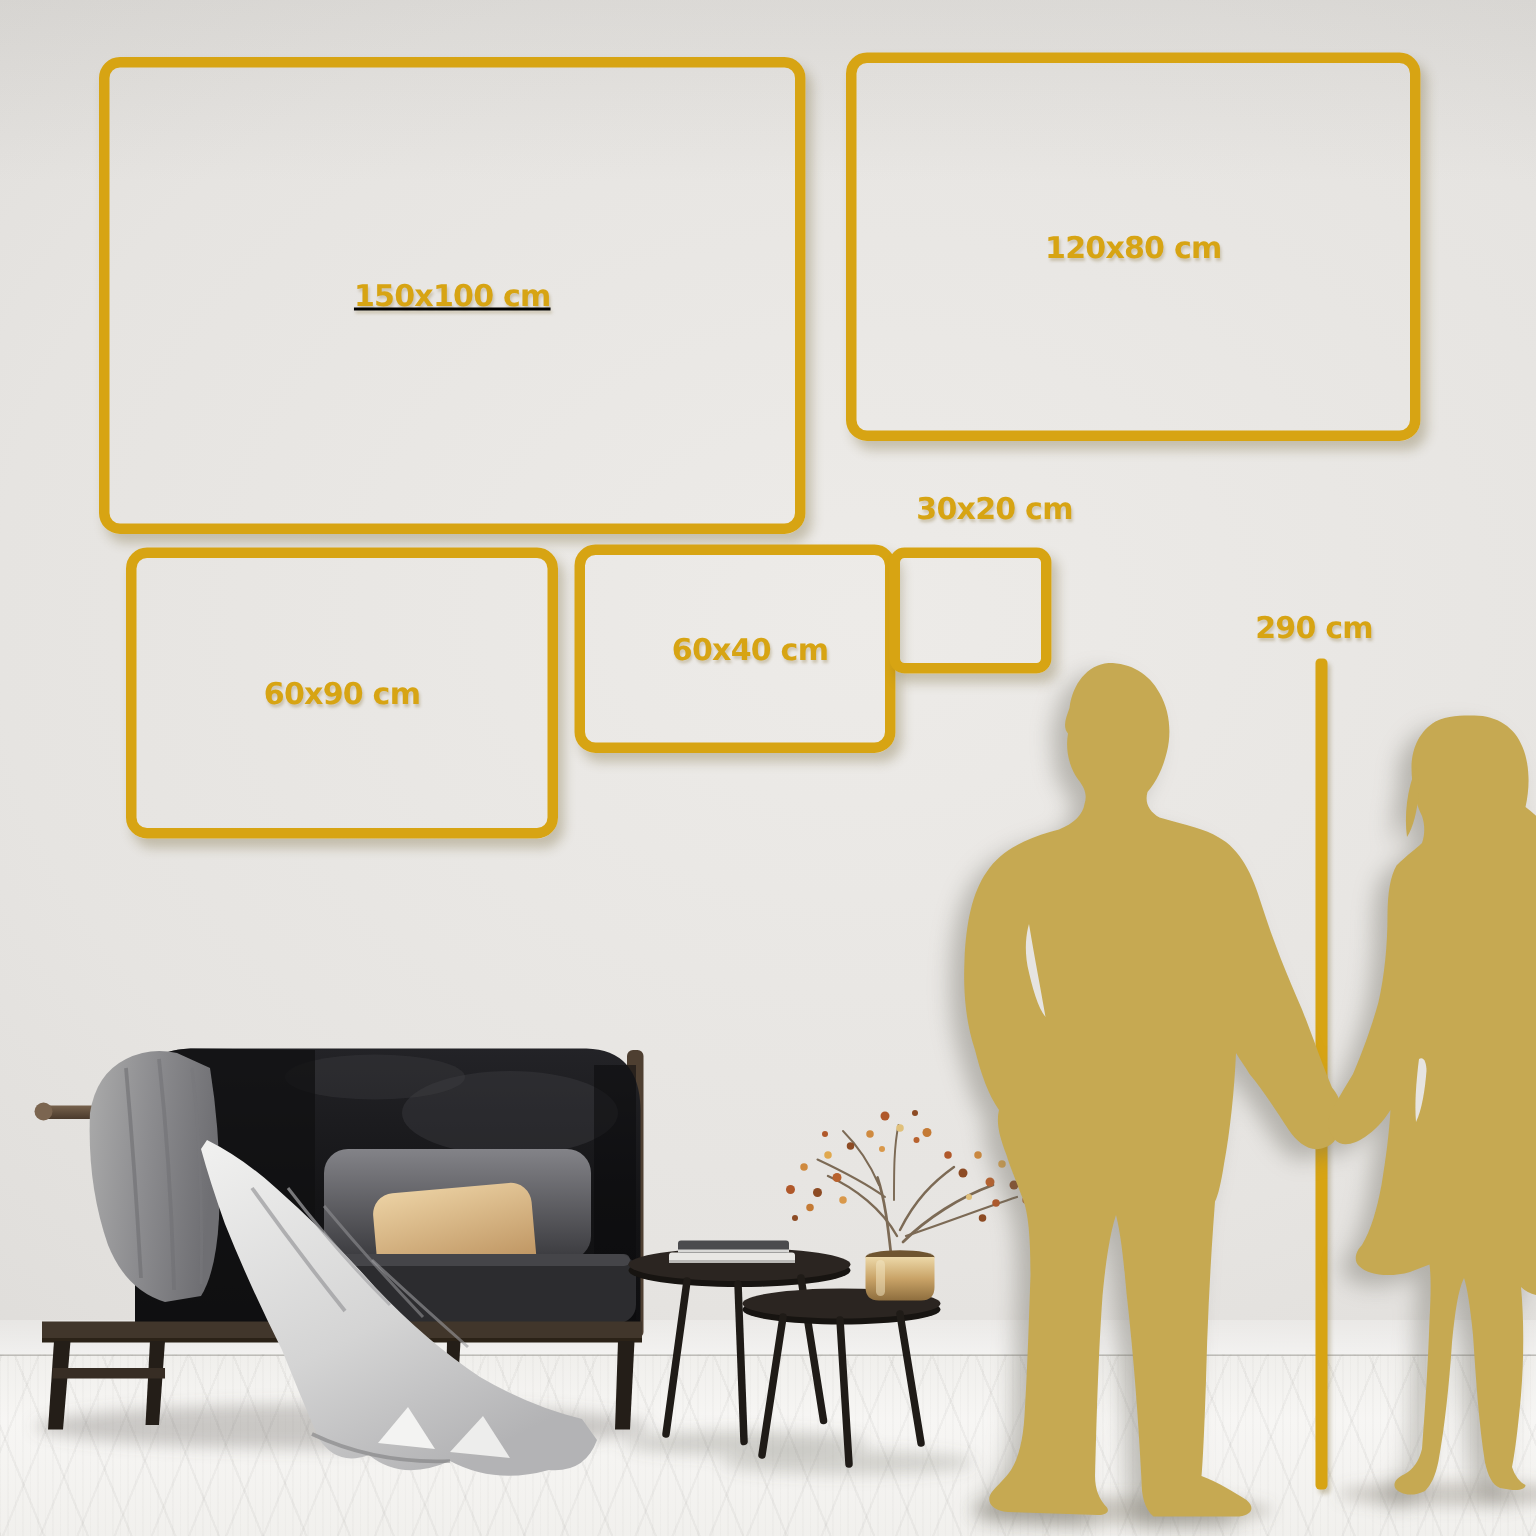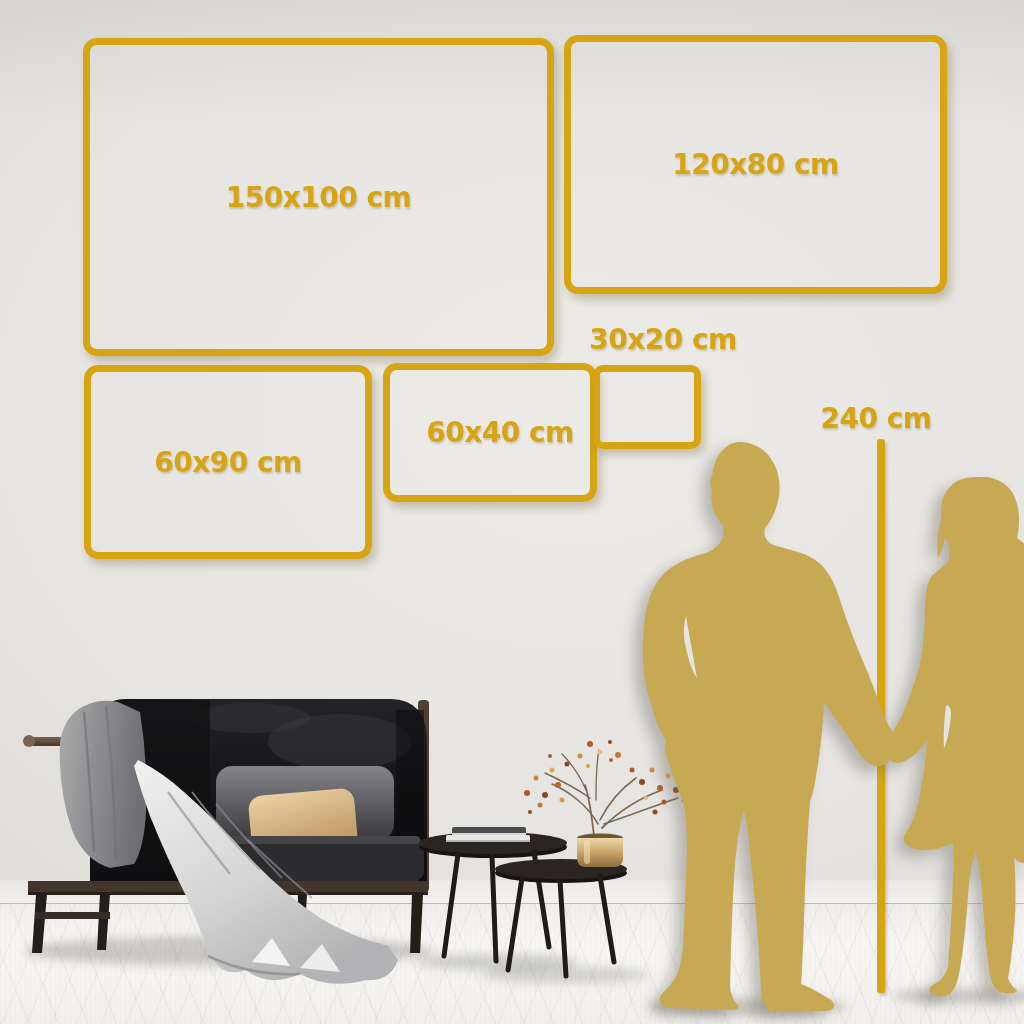--- a/index.html
+++ b/index.html
@@ -24,21 +24,21 @@
       repeating-linear-gradient(68deg, rgba(90,88,84,.06) 0 1.5px, rgba(0,0,0,0) 1.5px 27px),
       repeating-linear-gradient(112deg, rgba(90,88,84,.05) 0 1.5px, rgba(0,0,0,0) 1.5px 23px),
       repeating-linear-gradient(90deg, rgba(60,60,58,.025) 0 1px, rgba(0,0,0,0) 1px 5px),
       linear-gradient(180deg,#f0efec,#f7f6f4 35%,#f1f0ed);
   }
   
   .frame{position:absolute;border:7px solid var(--gold);border-radius:14px;
     display:flex;align-items:center;justify-content:center;
     box-shadow:4px 6px 8px rgba(115,100,50,.32);}
   .frame-small{border-radius:10px;}
-  .size-label{font-weight:700;font-size:28px;color:var(--gold);letter-spacing:-.5px;
+  .size-label{font-weight:700;font-size:20px;color:var(--gold);letter-spacing:-.5px;
     text-shadow:1px 2px 2px rgba(125,100,35,.28);white-space:nowrap;}
   .floating-label{position:absolute;display:flex;align-items:center;justify-content:center;}
   
   .gauge-line{position:absolute;left:877px;top:439px;width:8px;height:554px;
     background:var(--gold);border-radius:3px;
     box-shadow:2px 3px 3px rgba(120,100,40,.30);z-index:5;}
   
   .furniture{position:absolute;inset:0;z-index:3;}
   .figures{position:absolute;inset:0;z-index:6;
     filter:drop-shadow(-9px 7px 7px rgba(108,104,94,.40));}
@@ -199,40 +199,40 @@
             <circle cx="611" cy="760" r="2" fill="#b8622e"></circle>
         </g>
         <ellipse cx="600" cy="838" rx="23" ry="4.5" fill="#6f5530"></ellipse>
         <path d="M577 838 L577 858 Q577 867 586 867 L614 867 Q623 867 623 858 L623 838 Z" fill="url(#g-vase)"></path>
         <rect x="584" y="840" width="6" height="24" rx="3" fill="#f4e8c6" opacity=".5"></rect>
       </g>
     </g>
   </svg>
 
   <div class="frames-layer">
-    <div class="frame" style="left:83px;top:38px;width:457px;height:304px;">
+    <div class="frame" style="left:66px;top:38px;width:457px;height:304px;text-decoration:underline;">
       <span class="size-label">150x100 cm</span>
     </div>
     <div class="frame" style="left:564px;top:35px;width:369px;height:245px;">
       <span class="size-label">120x80 cm</span>
     </div>
     <div class="frame" style="left:84px;top:365px;width:274px;height:180px;">
       <span class="size-label">60x90 cm</span>
     </div>
     <div class="frame" style="left:383px;top:363px;width:180px;height:125px;padding-left:20px;">
       <span class="size-label">60x40 cm</span>
     </div>
     <div class="frame frame-small" style="left:593px;top:365px;width:94px;height:70px;"></div>
     <div class="floating-label" style="left:586px;top:322px;width:154px;height:34px;text-align:right;">
       <span class="size-label">30x20 cm</span>
     </div>
   </div>
 
   <div class="floating-label txt" style="position:absolute;left:800px;top:400px;width:152px;height:36px;">
-    <span class="size-label">240 cm</span>
+    <span class="size-label">290 cm</span>
   </div>
   <div class="gauge-line"></div>
 
   <svg class="figures" viewBox="0 0 1024 1024" width="1024" height="1024">
     <g fill="#C6A952">
 
       <path d="
         M 739 442
         C 754 442 766 449 773 462 C 780 474 781 489 778 501
         C 775 513 771 521 765 528 C 763 535 766 541 773 545

